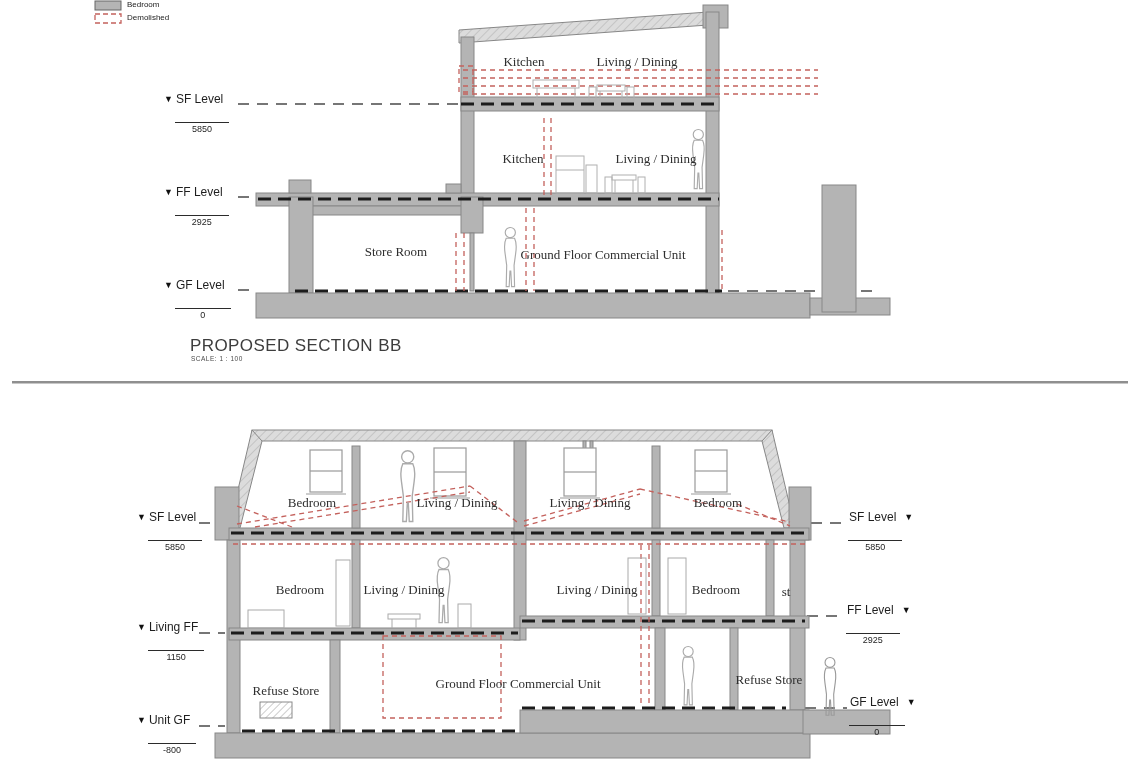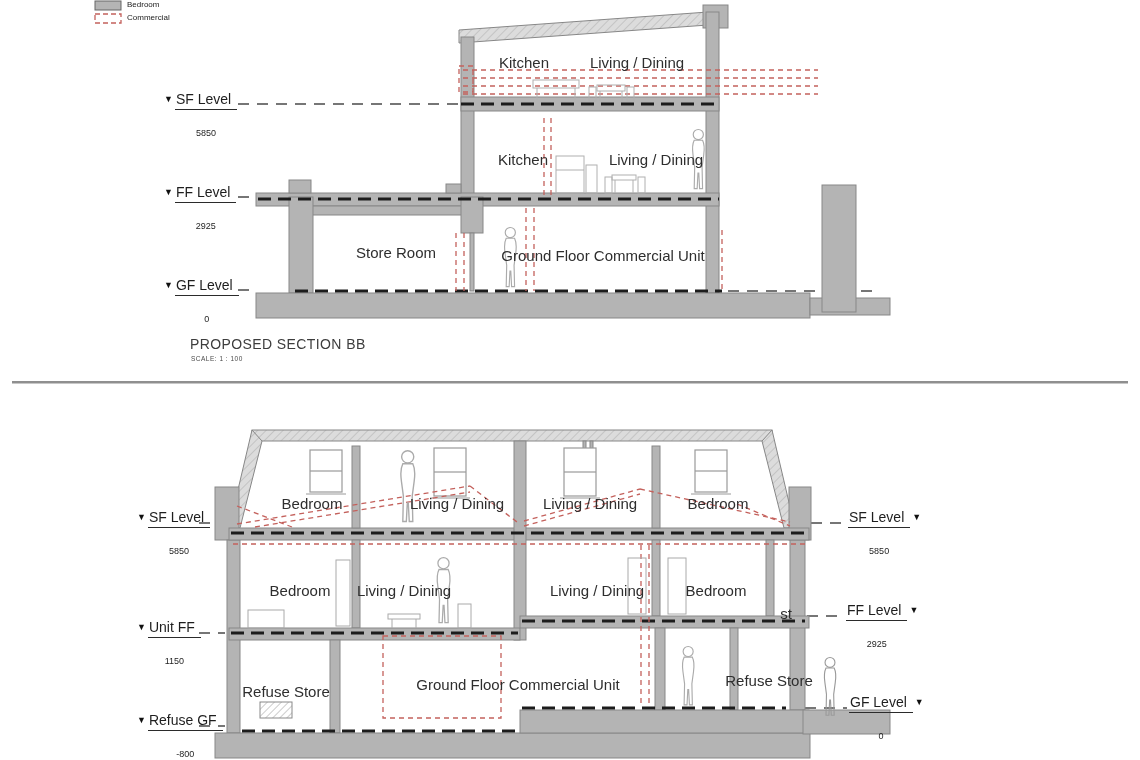--- a/index.html
+++ b/index.html
@@ -1,27 +1,27 @@
 <!DOCTYPE html>
 <html><head>
 <meta charset="utf-8">
 <style>
   html,body{margin:0;padding:0;background:#ffffff;}
   #canvas{position:relative;width:1140px;height:760px;background:#fff;overflow:hidden;
           font-family:"Liberation Sans", sans-serif;}
   svg.geom{position:absolute;left:0;top:0;}
-  .lbl{position:absolute;transform:translateX(-50%);font-size:15px;color:#2e2e2e;white-space:nowrap;}
+  .lbl{position:absolute;transform:translateX(-50%);font-size:13px;color:#2e2e2e;white-space:nowrap;font-family:Liberation Serif, serif;}
   .legend-lbl{position:absolute;font-size:8px;color:#222;white-space:nowrap;}
-  .title{position:absolute;font-size:14px;color:#3d3d3d;letter-spacing:0.4px;white-space:nowrap;}
+  .title{position:absolute;font-size:17px;color:#3d3d3d;letter-spacing:0.4px;white-space:nowrap;}
   .scale{position:absolute;font-size:6.5px;color:#4a4a4a;letter-spacing:0.5px;white-space:nowrap;}
   .lvl{position:absolute;display:flex;align-items:flex-start;white-space:nowrap;color:#1e1e1e;}
   .lvl .tri{font-size:9px;line-height:11px;margin:1px 2px 0 0;color:#111;}
   .lvl.right .tri{margin:1px 0 0 2px;}
-  .lvl-name{font-size:14px;line-height:12px;border-bottom:1.5px solid #2b2b2b;padding:0 6px 4px 1px;text-align:center;}
-  .lvl-val{font-size:9px;line-height:10px;text-align:center;margin-top:18px;}
+  .lvl-name{font-size:12px;line-height:12px;border-bottom:1.5px solid #2b2b2b;padding:0 6px 17px 1px;text-align:center;}
+  .lvl-val{font-size:9px;line-height:10px;text-align:center;margin-top:1px;}
 </style>
 </head>
 <body>
 
 <div id="canvas">
 
 <svg class="geom" width="1140" height="760" viewBox="0 0 1140 760">
   <defs>
     <pattern id="roofHatch" width="6" height="6" patternUnits="userSpaceOnUse" patternTransform="rotate(45)">
       <rect width="6" height="6" fill="#dcdcdc"></rect>
@@ -191,21 +191,21 @@
     </g>
     <rect x="260" y="702" width="32" height="16" fill="url(#diagHatch)" stroke="#8a8a8a" stroke-width="1"></rect>
     <use href="#person" transform="translate(393,449) scale(0.98)" stroke="#ababab" stroke-width="1.4"></use>
     <use href="#person" transform="translate(430,556) scale(0.9)" stroke="#ababab" stroke-width="1.4"></use>
     <use href="#person" transform="translate(676,645) scale(0.81)" stroke="#ababab" stroke-width="1.4"></use>
     <use href="#person" transform="translate(818,656) scale(0.8)" stroke="#9a9a9a" stroke-width="1.4"></use>
   </g>
 </svg>
 
 <div class="legend-lbl" style="left:127px;top:0px">Bedroom</div>
-<div class="legend-lbl" style="left:127px;top:13px">Commercial</div>
+<div class="legend-lbl" style="left:127px;top:13px">Demolished</div>
 
 <div class="lvl" style="left:164px;top:93px">
   <span class="tri">▼</span>
   <div>
     <div class="lvl-name">SF Level</div>
     <div class="lvl-val">5850</div>
   </div>
 </div>
 <div class="lvl" style="left:164px;top:186px">
   <span class="tri">▼</span>
@@ -235,28 +235,28 @@
 <div class="lvl" style="left:137px;top:511px">
   <span class="tri">▼</span>
   <div>
     <div class="lvl-name">SF Level</div>
     <div class="lvl-val">5850</div>
   </div>
 </div>
 <div class="lvl" style="left:137px;top:621px">
   <span class="tri">▼</span>
   <div>
-    <div class="lvl-name">Unit FF</div>
+    <div class="lvl-name">Living FF</div>
     <div class="lvl-val">1150</div>
   </div>
 </div>
 <div class="lvl" style="left:137px;top:714px">
   <span class="tri">▼</span>
   <div>
-    <div class="lvl-name">Refuse GF</div>
+    <div class="lvl-name">Unit GF</div>
     <div class="lvl-val">-800</div>
   </div>
 </div>
 
 <div class="lvl right" style="left:848px;top:511px">
   <div>
     <div class="lvl-name">SF Level</div>
     <div class="lvl-val">5850</div>
   </div>
   <span class="tri">▼</span>
@@ -277,18 +277,18 @@
 </div>
 
 <div class="lbl" style="left:312px;top:495px">Bedroom</div>
 <div class="lbl" style="left:457px;top:495px">Living / Dining</div>
 <div class="lbl" style="left:590px;top:495px">Living / Dining</div>
 <div class="lbl" style="left:718px;top:495px">Bedroom</div>
 <div class="lbl" style="left:300px;top:582px">Bedroom</div>
 <div class="lbl" style="left:404px;top:582px">Living / Dining</div>
 <div class="lbl" style="left:597px;top:582px">Living / Dining</div>
 <div class="lbl" style="left:716px;top:582px">Bedroom</div>
-<div class="lbl" style="left:786px;top:605px">st</div>
+<div class="lbl" style="left:786px;top:584px">st</div>
 <div class="lbl" style="left:286px;top:683px">Refuse Store</div>
 <div class="lbl" style="left:518px;top:676px">Ground Floor Commercial Unit</div>
 <div class="lbl" style="left:769px;top:672px">Refuse Store</div>
 
 </div>
 
 </body></html>

